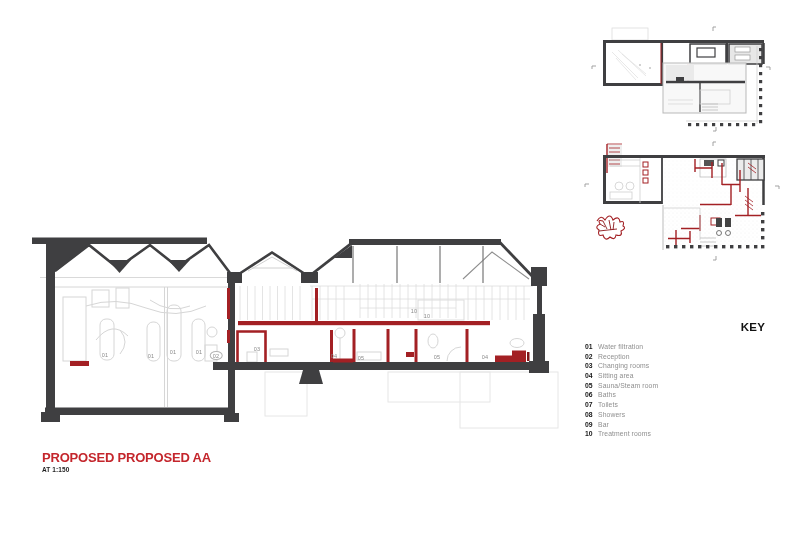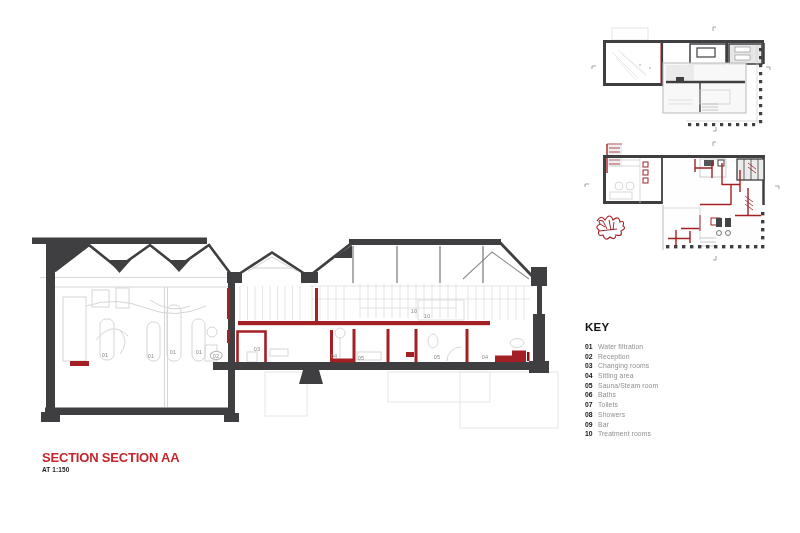--- a/index.html
+++ b/index.html
@@ -7,21 +7,21 @@
     position:relative;width:800px;height:533px;background:#ffffff;overflow:hidden;
     font-family:"Liberation Sans",sans-serif;
   }
   svg.drawing{position:absolute;left:0;top:0;}
   
   .title-block{position:absolute;left:42px;top:451px;}
   .title-main{color:#c4262c;font-weight:bold;font-size:13px;letter-spacing:-0.2px;line-height:14px;}
   .title-scale{color:#1d1d1d;font-weight:bold;font-size:6.5px;letter-spacing:0.1px;margin-top:1px;}
   
   .key{position:absolute;left:585px;top:321px;width:180px;}
-  .key-heading{font-weight:bold;font-size:11.5px;color:#111;letter-spacing:0.2px;margin-bottom:10px;}
+  .key-heading{font-weight:bold;font-size:11.5px;color:#111;letter-spacing:0.2px;margin-bottom:10px;text-align:right;}
   .key-row{display:flex;align-items:baseline;height:9.7px;}
   .key-num{width:13px;flex:0 0 13px;font-weight:bold;font-size:6.8px;color:#161616;}
   .key-label{font-size:6.8px;color:#8f8f8f;letter-spacing:0.1px;}
   
   #section-labels{position:absolute;left:0;top:0;width:800px;height:533px;pointer-events:none;}
   .room-label{
     position:absolute;transform:translate(-50%,-55%);
     font-size:5.5px;color:#8a8a8a;letter-spacing:0.2px;white-space:nowrap;
   }
   .room-label.oval{border:0.5px solid #b5b5b5;border-radius:50%;padding:0.5px 2px;background:#fff;}
@@ -330,17 +330,17 @@
   </div>
 
   <div class="key-row">
     <span class="key-num">10</span>
     <span class="key-label">Treatment rooms</span>
   </div>
 </div>
   </div>
 
   <div class="title-block">
-    <div class="title-main">SECTION SECTION AA</div>
+    <div class="title-main">PROPOSED PROPOSED AA</div>
     <div class="title-scale">AT 1:150</div>
   </div>
 
 </div>
 
 </body></html>

